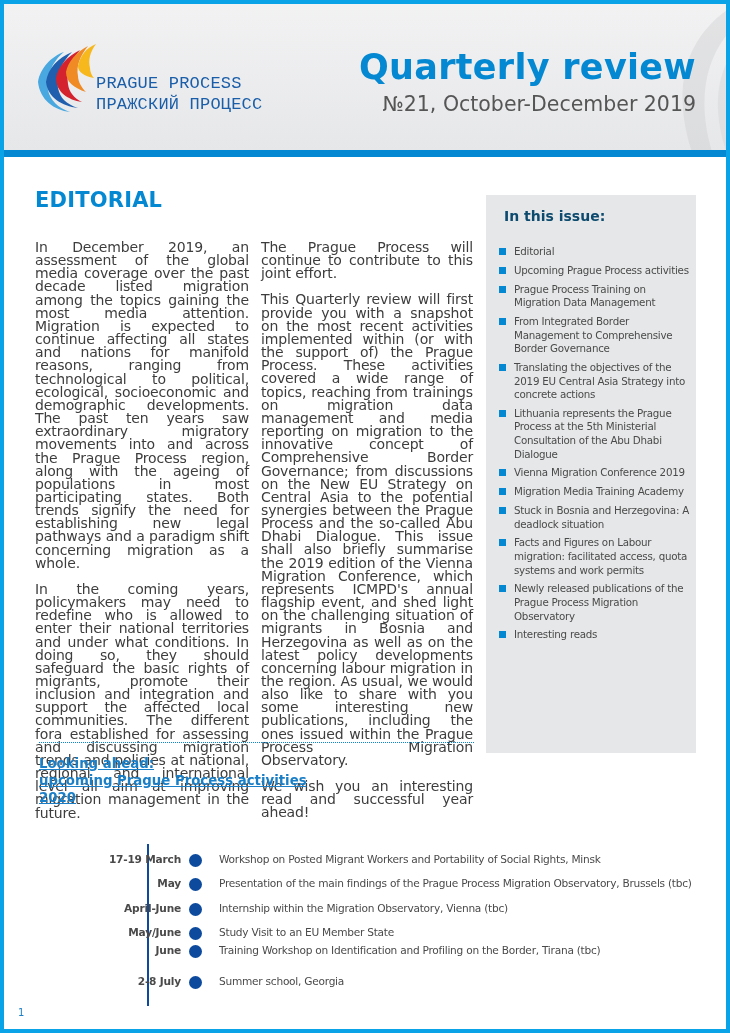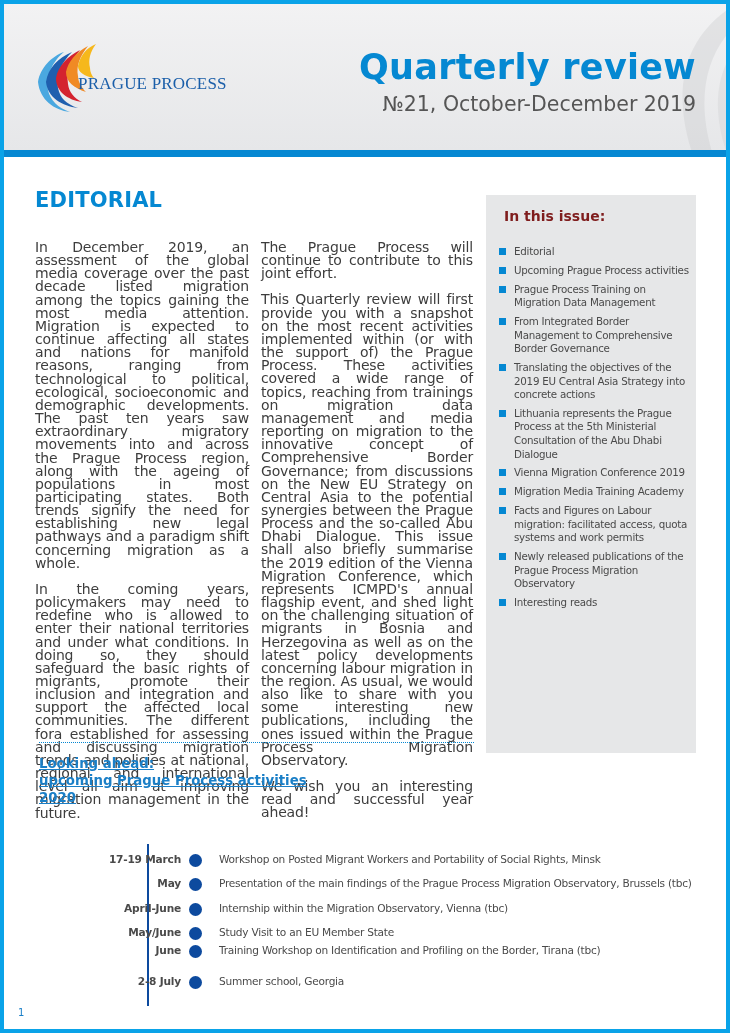--- a/index.html
+++ b/index.html
@@ -17,21 +17,21 @@
     background: linear-gradient(180deg, #f2f2f3 0%, #e6e7e9 100%);
     overflow: hidden;
   }
   .header .swoosh {
     position: absolute; right: -40px; top: -10px; width: 160px; height: 170px; opacity: .35;
   }
   .header-bar {
     position: absolute; left: 0; top: 146px; width: 722px; height: 7px; background: #0588d2;
   }
   .logo { position: absolute; left: 30px; top: 34px; width: 70px; height: 78px; }
-  .logo-text { position: absolute; left: 74px; top: 70px; color: #1a5ea9; font-family: Liberation Serif, serif; }
+  .logo-text { position: absolute; left: 92px; top: 70px; color: #1a5ea9; font-family: Liberation Mono, monospace; }
   .logo-text .line1 { font-size: 17px; letter-spacing: 0.2px; line-height: 20px; }
   .logo-text .line2 { font-size: 17px; letter-spacing: 0.2px; line-height: 21px; }
 
   .title-block { position: absolute; right: 30px; top: 40px; text-align: right; margin-left: 22px; }
   .title-block .title {
     font-family: "DejaVu Sans", sans-serif; font-weight: bold; font-size: 35px;
     color: #0588d2; letter-spacing: 0.3px; line-height: 46px;
   }
   .title-block .subtitle {
     font-family: "DejaVu Sans", sans-serif; font-size: 20.5px; color: #555;
@@ -53,21 +53,21 @@
   .col-left { left: 31px; top: 237px; width: 214px; }
   .col-right { left: 257px; top: 237px; width: 212px; }
 
   
   .sidebar {
     position: absolute; left: 482px; top: 191px; width: 210px; height: 558px;
     background: #e6e7e8;
   }
   .sidebar .sb-title {
     position: absolute; left: 18px; top: 13px;
-    font-family: "DejaVu Sans", sans-serif; font-weight: bold; font-size: 14px; color: #7f1d1d;
+    font-family: "DejaVu Sans", sans-serif; font-weight: bold; font-size: 14px; color: #0c4a6e;
   }
   .sb-list { position: absolute; left: 13px; top: 50px; width: 192px; list-style: none; }
   .sb-list li {
     position: relative; padding-left: 15px; margin-bottom: 5.2px;
     font-family: "DejaVu Sans", sans-serif; font-size: 10.3px; line-height: 13.6px;
     color: #4a4a4a; letter-spacing: -0.25px; cursor: pointer;
   }
   .sb-list li .bullet {
     position: absolute; left: 0; top: 3px; width: 7px; height: 7px; background: #0588d2;
   }
@@ -122,20 +122,21 @@
 
     <svg class="logo" viewBox="0 0 70 78">
       <path d="M4 44 C 6 30, 18 18, 30 14 C 20 22, 12 36, 14 52 C 16 62, 24 70, 36 74 C 20 72, 6 62, 4 44 Z" fill="#4aa8e0"></path>
       <path d="M12 44 C 14 30, 24 20, 38 14 C 28 24, 22 36, 24 50 C 26 60, 32 66, 44 70 C 28 68, 14 60, 12 44 Z" fill="#1f5fae"></path>
       <path d="M22 40 C 24 28, 34 18, 46 12 C 38 22, 32 34, 34 46 C 35 54, 40 60, 48 64 C 34 62, 22 54, 22 40 Z" fill="#d4232f"></path>
       <path d="M32 34 C 34 24, 42 14, 54 8 C 46 18, 42 28, 44 38 C 44 44, 48 50, 52 54 C 40 50, 32 44, 32 34 Z" fill="#f08a24"></path>
       <path d="M44 28 C 46 18, 52 10, 62 6 C 56 14, 54 22, 56 30 C 56 34, 58 38, 60 40 C 50 38, 44 34, 44 28 Z" fill="#f6b81c"></path>
     </svg>
     <div class="logo-text">
       <div class="line1">PRAGUE PROCESS</div>
+      <div class="line2">ПРАЖСКИЙ ПРОЦЕСС</div>
     </div>
 
     <div class="title-block">
       <div class="title">Quarterly review</div>
       <div class="subtitle">№21, October-December 2019</div>
     </div>
   </div>
   <div class="header-bar"></div>
 
   <div class="editorial-heading">EDITORIAL</div>
@@ -154,21 +155,21 @@
     <div class="sb-title">In this issue:</div>
     <ul class="sb-list">
       <li><span class="bullet"></span><span>Editorial</span></li>
       <li><span class="bullet"></span><span>Upcoming Prague Process activities</span></li>
       <li><span class="bullet"></span><span>Prague Process Training on Migration Data Management</span></li>
       <li><span class="bullet"></span><span>From Integrated Border Management to Comprehensive Border Governance</span></li>
       <li><span class="bullet"></span><span>Translating the objectives of the 2019 EU Central Asia Strategy into concrete actions</span></li>
       <li><span class="bullet"></span><span>Lithuania represents the Prague Process at the 5th Ministerial Consultation of the Abu Dhabi Dialogue</span></li>
       <li><span class="bullet"></span><span>Vienna Migration Conference 2019</span></li>
       <li><span class="bullet"></span><span>Migration Media Training Academy</span></li>
-      <li><span class="bullet"></span></li>
+      <li><span class="bullet"></span><span>Stuck in Bosnia and Herzegovina: A deadlock situation</span></li>
       <li><span class="bullet"></span><span>Facts and Figures on Labour migration: facilitated access, quota systems and work permits</span></li>
       <li><span class="bullet"></span><span>Newly released publications of the Prague Process Migration Observatory</span></li>
       <li><span class="bullet"></span><span>Interesting reads</span></li>
     </ul>
   </div>
 
   <div class="divider"></div>
 
   <div class="ahead-heading">
     <div>Looking ahead:</div>

